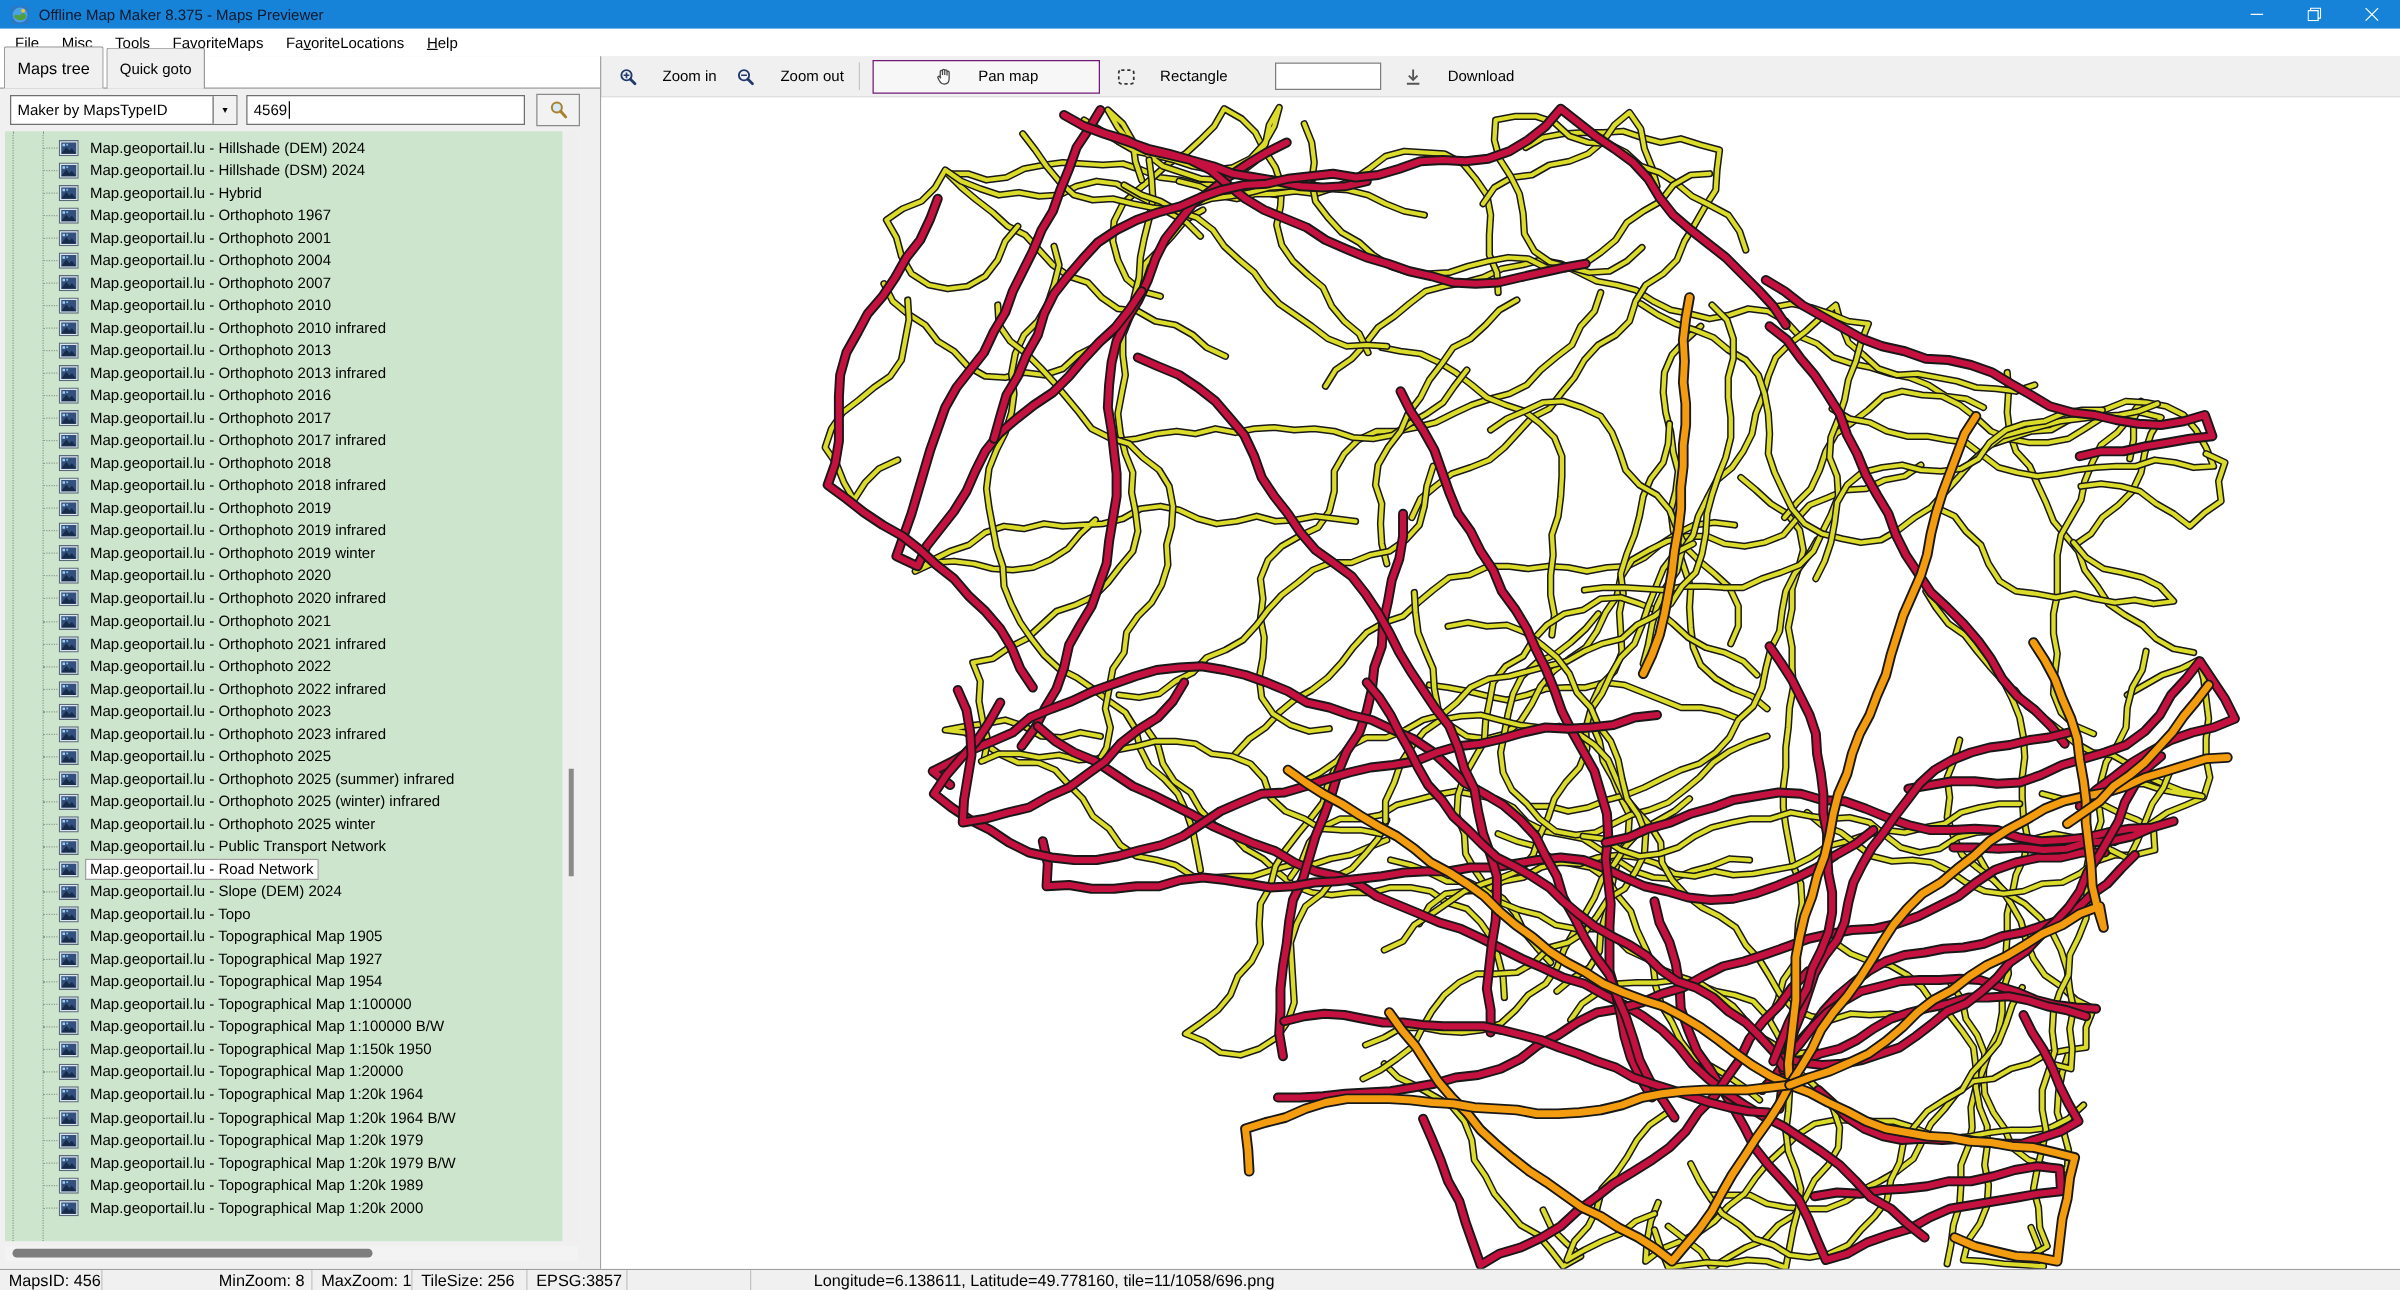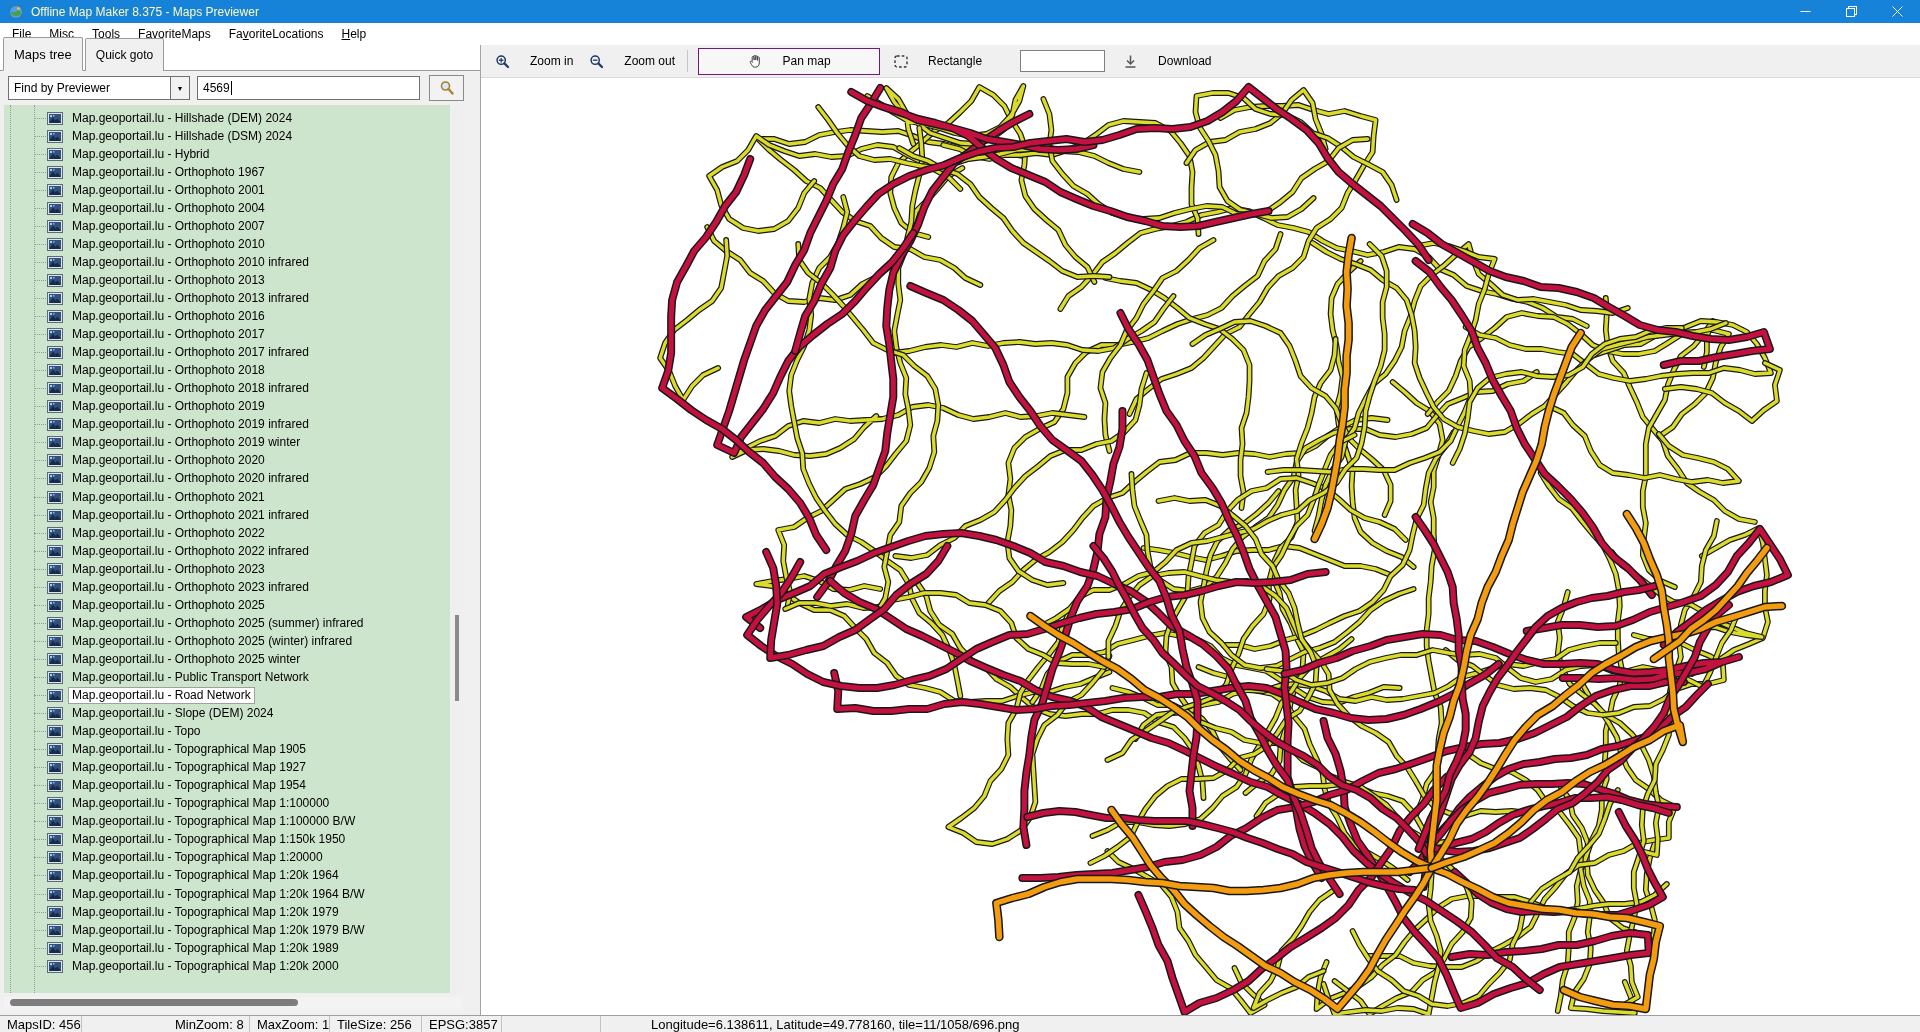--- a/index.html
+++ b/index.html
@@ -5,21 +5,21 @@
   * { box-sizing: border-box; }
   html,body { margin:0; padding:0; }
   body {
     width:1920px; height:1032px; overflow:hidden;
     font-family:"Liberation Sans", sans-serif; font-size:12px; color:#000;
     background:#f0f0f0;
   }
   .app { position:relative; width:1920px; height:1032px; display:flex; flex-direction:column; }
 
   
-  .titlebar { height:23px; background:#1683d8; color:#fef9c3; display:flex; align-items:center; flex:0 0 auto; }
+  .titlebar { height:23px; background:#1683d8; color:#0f172a; display:flex; align-items:center; flex:0 0 auto; }
   .app-icon { width:16px; height:16px; margin:0 7px 0 8px; flex:0 0 auto; }
   .title-text { font-size:12px; white-space:nowrap; }
   .win-controls { margin-left:auto; display:flex; height:23px; }
   .win-btn { width:46px; height:23px; display:flex; align-items:center; justify-content:center; }
 
   
   .menubar { height:22px; background:#ffffff; display:flex; align-items:stretch; padding-left:3px; flex:0 0 auto; }
   .menu-item { padding:4px 9px 3px 9px; cursor:default; }
   .menu-item u { text-decoration:underline; }
 
@@ -128,21 +128,21 @@
       <div class="tabs">
         <div class="tab active">
             <span>Maps tree</span>
           </div>
         <div class="tab">
             <span>Quick goto</span>
           </div>
       </div>
       <div class="search-row">
         <div class="combo">
-          <span class="combo-value">Find by Previewer</span>
+          <span class="combo-value">Maker by MapsTypeID</span>
           <span class="combo-arrow">▼</span>
         </div>
         <div class="textbox">
           <span>4569</span>
             <span class="caret"></span>
         </div>
         <div class="search-btn">
           <svg width="16" height="16" viewBox="0 0 16 16">
             <circle cx="6.5" cy="6" r="4" fill="#d7e9f7" stroke="#a8802e" stroke-width="1.6"></circle>
             <line x1="9.5" y1="9" x2="13.5" y2="13.5" stroke="#a8802e" stroke-width="2.4" stroke-linecap="round"></line>

